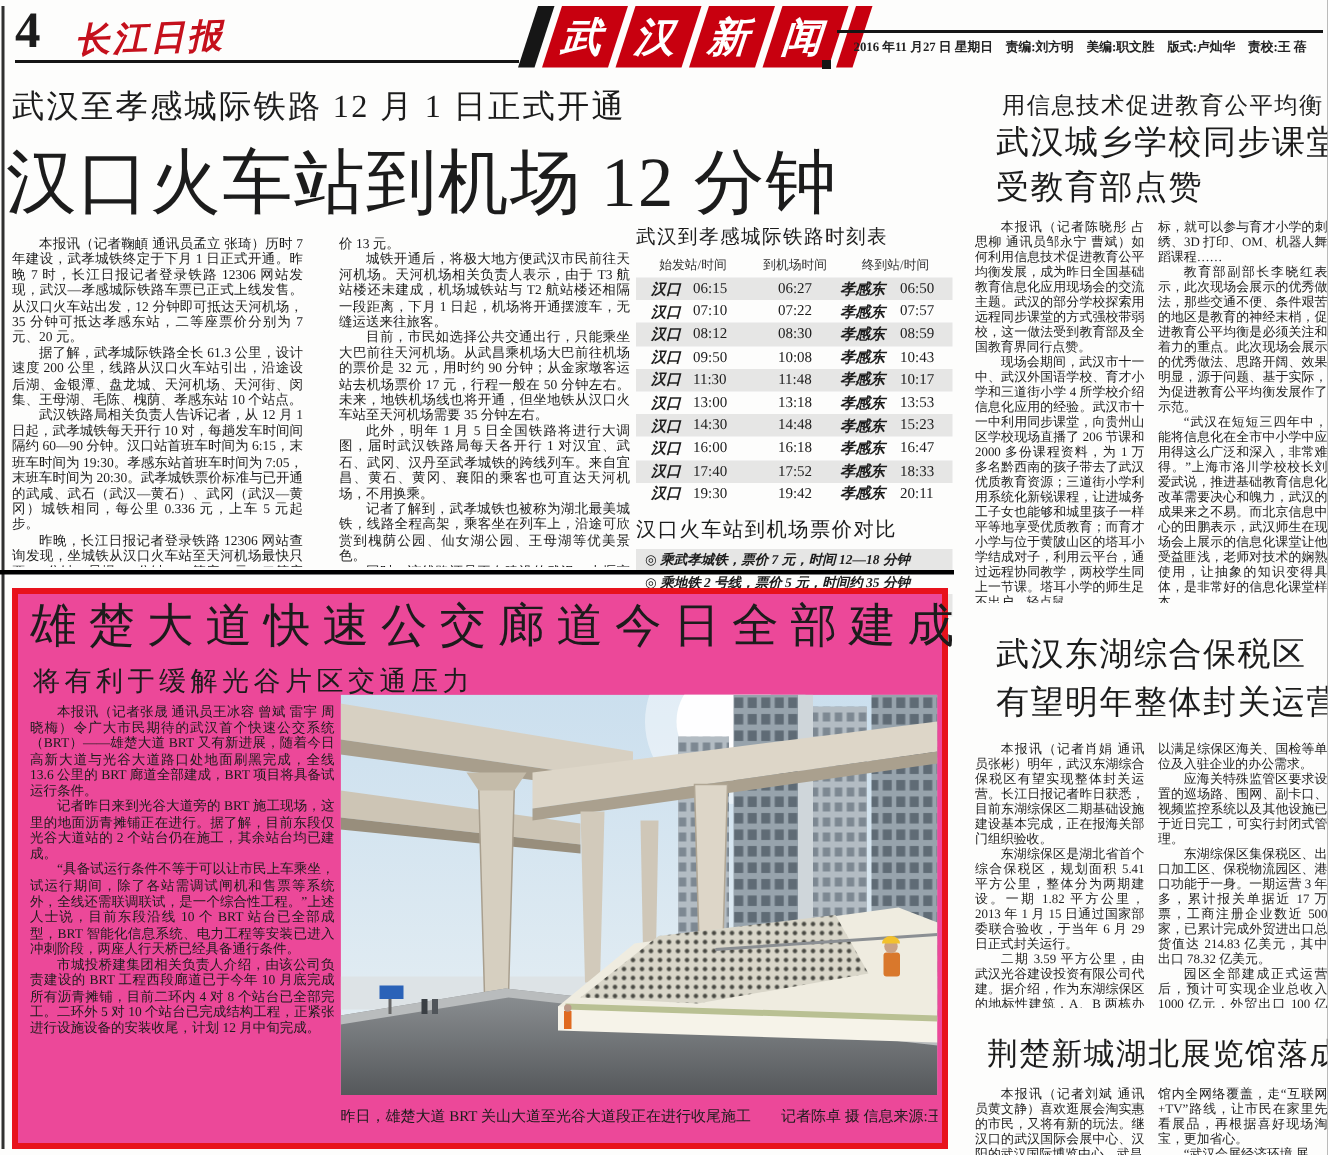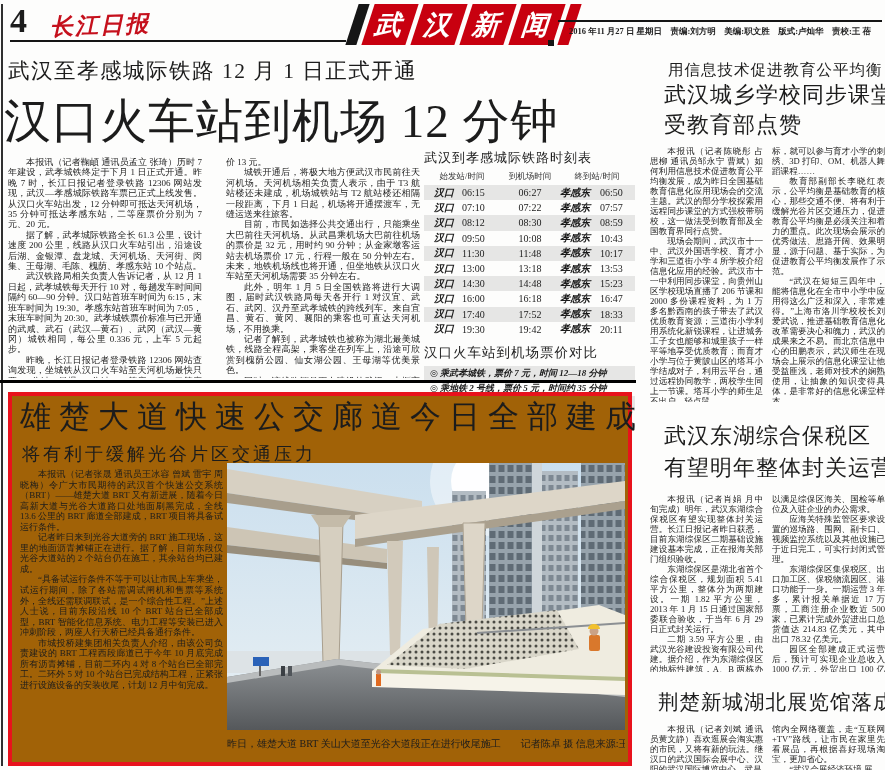--- a/index.html
+++ b/index.html
@@ -52,21 +52,21 @@
   .fare-wrap{left:424px;top:344px;width:211px;}
   .fare-title{font-size:13.5px;letter-spacing:1px;margin:0 0 4px 0;}
   .fare-items p{margin:0;height:15px;line-height:15px;font-size:9px;font-weight:bold;
                 font-style:italic;padding-left:6px;text-indent:0;}
   .fare-items p:nth-child(odd){background:#e6e6e5;}
   .fare-note{font-size:8.5px;font-weight:bold;font-style:italic;text-align:center;margin-top:3px;}
 
   .divider{left:0;top:380px;width:636px;height:3px;background:#000;}
 
   
-  .redbox{left:8px;top:392px;width:616px;height:366px;border:4px solid #e8121c;background:#a16207;}
+  .redbox{left:8px;top:392px;width:616px;height:366px;border:4px solid #e8121c;background:#ec4899;}
   .brt-headline{left:8px;top:0px;font-size:31px;letter-spacing:8px;white-space:nowrap;}
   .brt-sub{left:10px;top:46px;font-size:18px;letter-spacing:3px;white-space:nowrap;}
   .brt-body{left:8px;top:73px;width:203px;height:281px;font-size:9px;line-height:10.55px;
             text-align:justify;overflow:hidden;}
   .brt-body p{margin:0;text-indent:2em;}
   .photo{left:215px;top:67px;width:398px;height:267px;overflow:hidden;}
   .photo svg{display:block;}
   .brt-caption{left:215px;top:341px;width:398px;font-size:10px;text-align:center;
                white-space:nowrap;overflow:hidden;}
 
@@ -307,32 +307,32 @@
     <div>武汉城乡学校同步课堂</div>
     <div>受教育部点赞</div>
   </div>
   <div class="abs edu-body rbody">
     <div class="rcol">
         <p>本报讯（记者陈晓彤 占思柳 通讯员邹永宁 曹斌）如何利用信息技术促进教育公平均衡发展，成为昨日全国基础教育信息化应用现场会的交流主题。武汉的部分学校探索用远程同步课堂的方式强校带弱校，这一做法受到教育部及全国教育界同行点赞。</p>
         <p>现场会期间，武汉市十一中、武汉外国语学校、育才小学和三道街小学 4 所学校介绍信息化应用的经验。武汉市十一中利用同步课堂，向贵州山区学校现场直播了 206 节课和 2000 多份课程资料，为 1 万多名黔西南的孩子带去了武汉优质教育资源；三道街小学利用系统化新锐课程，让进城务工子女也能够和城里孩子一样平等地享受优质教育；而育才小学与位于黄陂山区的塔耳小学结成对子，利用云平台，通过远程协同教学，两校学生同上一节课。塔耳小学的师生足不出户、轻点鼠</p>
       </div>
     <div class="rcol cont">
         <p>标，就可以参与育才小学的刺绣、3D 打印、OM、机器人舞蹈课程……</p>
-        <p>教育部副部长李晓红表示，公平均衡是基础教育的核心，那些交通不便、将有利于缓解光谷片区交通压力，促进教育公平均衡是必须关注和着力的重点。此次现场会展示的优秀做法、思路开阔、效果明显，源于问题、基于实际，为促进教育公平均衡发展作了示范。</p>
+        <p>教育部副部长李晓红表示，此次现场会展示的优秀做法，那些交通不便、条件艰苦的地区是教育的神经末梢，促进教育公平均衡是必须关注和着力的重点。此次现场会展示的优秀做法、思路开阔、效果明显，源于问题、基于实际，为促进教育公平均衡发展作了示范。</p>
         <p>“武汉在短短三四年中，能将信息化在全市中小学中应用得这么广泛和深入，非常难得。”上海市洛川学校校长刘爱武说，推进基础教育信息化改革需要决心和魄力，武汉的成果来之不易。而北京信息中心的田鹏表示，武汉师生在现场会上展示的信息化课堂让他受益匪浅，老师对技术的娴熟使用，让抽象的知识变得具体，是非常好的信息化课堂样本。</p>
       </div>
   </div>
 
   <div class="abs bond-h">
     <div>武汉东湖综合保税区</div>
     <div>有望明年整体封关运营</div>
   </div>
   <div class="abs bond-body rbody">
     <div class="rcol">
-        <p>本报讯（记者肖娟 月中旬完成）明年，武汉东湖综合保税区有望实现整体封关运营。长江日报记者昨日获悉，目前东湖综保区二期基础设施建设基本完成，正在报海关部门组织验收。</p>
+        <p>本报讯（记者肖娟 通讯员张彬）明年，武汉东湖综合保税区有望实现整体封关运营。长江日报记者昨日获悉，目前东湖综保区二期基础设施建设基本完成，正在报海关部门组织验收。</p>
         <p>东湖综保区是湖北省首个综合保税区，规划面积 5.41 平方公里，整体分为两期建设。一期 1.82 平方公里，2013 年 1 月 15 日通过国家部委联合验收，于当年 6 月 29 日正式封关运行。</p>
         <p>二期 3.59 平方公里，由武汉光谷建设投资有限公司代建。据介绍，作为东湖综保区的地标性建筑，A、B 两栋办公楼已于今年 8 月建成，可</p>
       </div>
     <div class="rcol cont">
         <p>以满足综保区海关、国检等单位及入驻企业的办公需求。</p>
         <p>应海关特殊监管区要求设置的巡场路、围网、副卡口、视频监控系统以及其他设施已于近日完工，可实行封闭式管理。</p>
         <p>东湖综保区集保税区、出口加工区、保税物流园区、港口功能于一身。一期运营 3 年多，累计报关单据近 17 万票，工商注册企业数近 500 家，已累计完成外贸进出口总货值达 214.83 亿美元，其中出口 78.32 亿美元。</p>
         <p>园区全部建成正式运营后，预计可实现企业总收入 1000 亿元，外贸出口 100 亿美元，将在湖北外向型经济发展的进程中发挥更大促进作用。</p>
       </div>
   </div>

